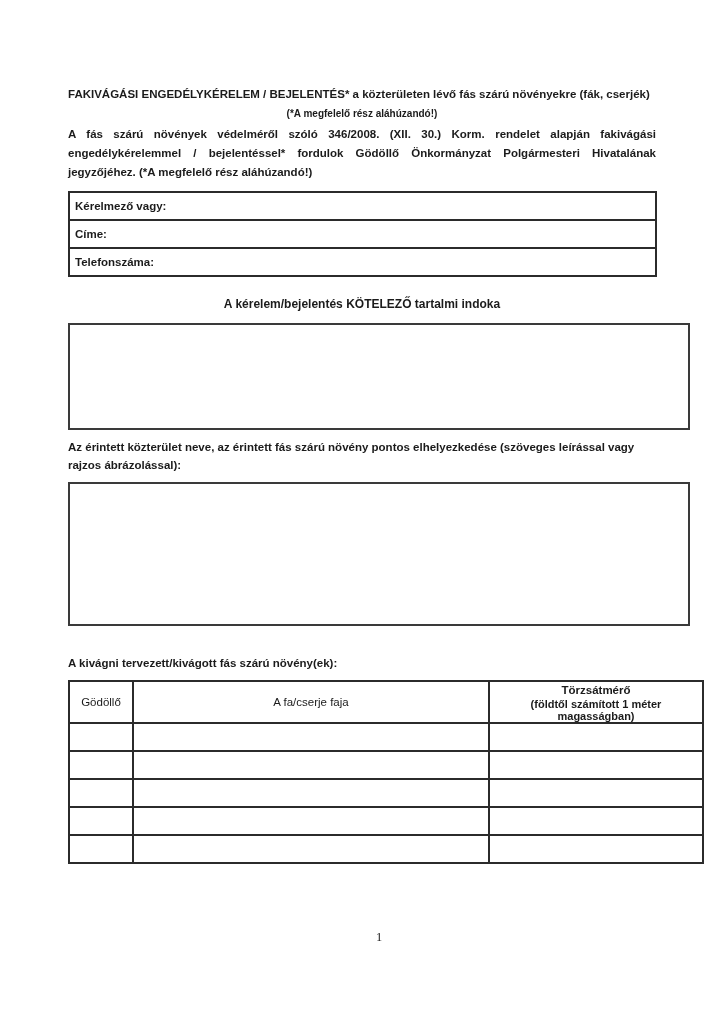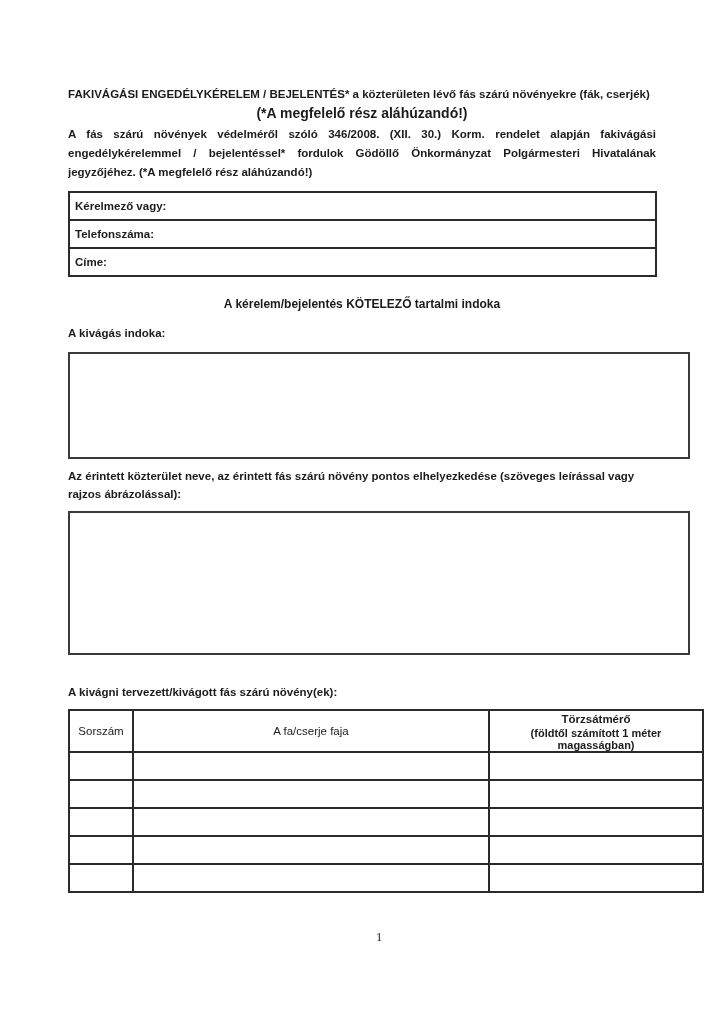--- a/index.html
+++ b/index.html
@@ -22,21 +22,21 @@
     margin: 85px 34px 0 68px;
     width: 588px;
     font-size: 11.5px;
     font-weight: 700;
     line-height: 19px;
   }
   .doc-subtitle {
     margin: 0 34px 0 68px;
     width: 588px;
     text-align: center;
-    font-size: 14px;
+    font-size: 10px;
     font-weight: 700;
     line-height: 19px;
   }
   .intro {
     margin: 2px 34px 0 68px;
     width: 588px;
     font-size: 11.5px;
     font-weight: 600;
     line-height: 19px;
     text-align: justify;
@@ -138,44 +138,43 @@
     <div class="doc-subtitle">(*A megfelelő rész aláhúzandó!)</div>
 
     <div class="intro">A fás szárú növények védelméről szóló 346/2008. (XII. 30.) Korm. rendelet alapján fakivágási engedélykérelemmel / bejelentéssel* fordulok Gödöllő Önkormányzat Polgármesteri Hivatalának jegyzőjéhez. (*A megfelelő rész aláhúzandó!)</div>
 
     <table class="applicant-table">
       <tbody id="applicant-rows">
           <tr>
             <td>Kérelmező vagy:</td>
           </tr>
           <tr>
+            <td>Címe:</td>
+          </tr>
+          <tr>
             <td>Telefonszáma:</td>
-          </tr>
-          <tr>
-            <td>Címe:</td>
           </tr>
         </tbody>
     </table>
 
     <div class="section-heading">A kérelem/bejelentés KÖTELEZŐ tartalmi indoka</div>
 
-    <div class="field-label label-reason">A kivágás indoka:</div>
 
     <div class="fill-box box-reason"></div>
 
     <div class="field-label label-location">Az érintett közterület neve, az érintett fás szárú növény pontos elhelyezkedése (szöveges leírással vagy rajzos ábrázolással):</div>
 
     <div class="fill-box box-location"></div>
 
     <div class="field-label label-trees">A kivágni tervezett/kivágott fás szárú növény(ek):</div>
 
     <table class="trees-table">
       <thead>
         <tr>
-          <th class="col-num">Sorszám</th>
+          <th class="col-num">Gödöllő</th>
           <th class="col-kind">A fa/cserje faja</th>
           <th class="col-diameter">
             <span class="diameter-main">Törzsátmérő</span>
             <span class="diameter-sub">(földtől számított 1 méter magasságban)</span>
           </th>
         </tr>
       </thead>
       <tbody id="trees-rows">
           <tr>
             <td></td>

